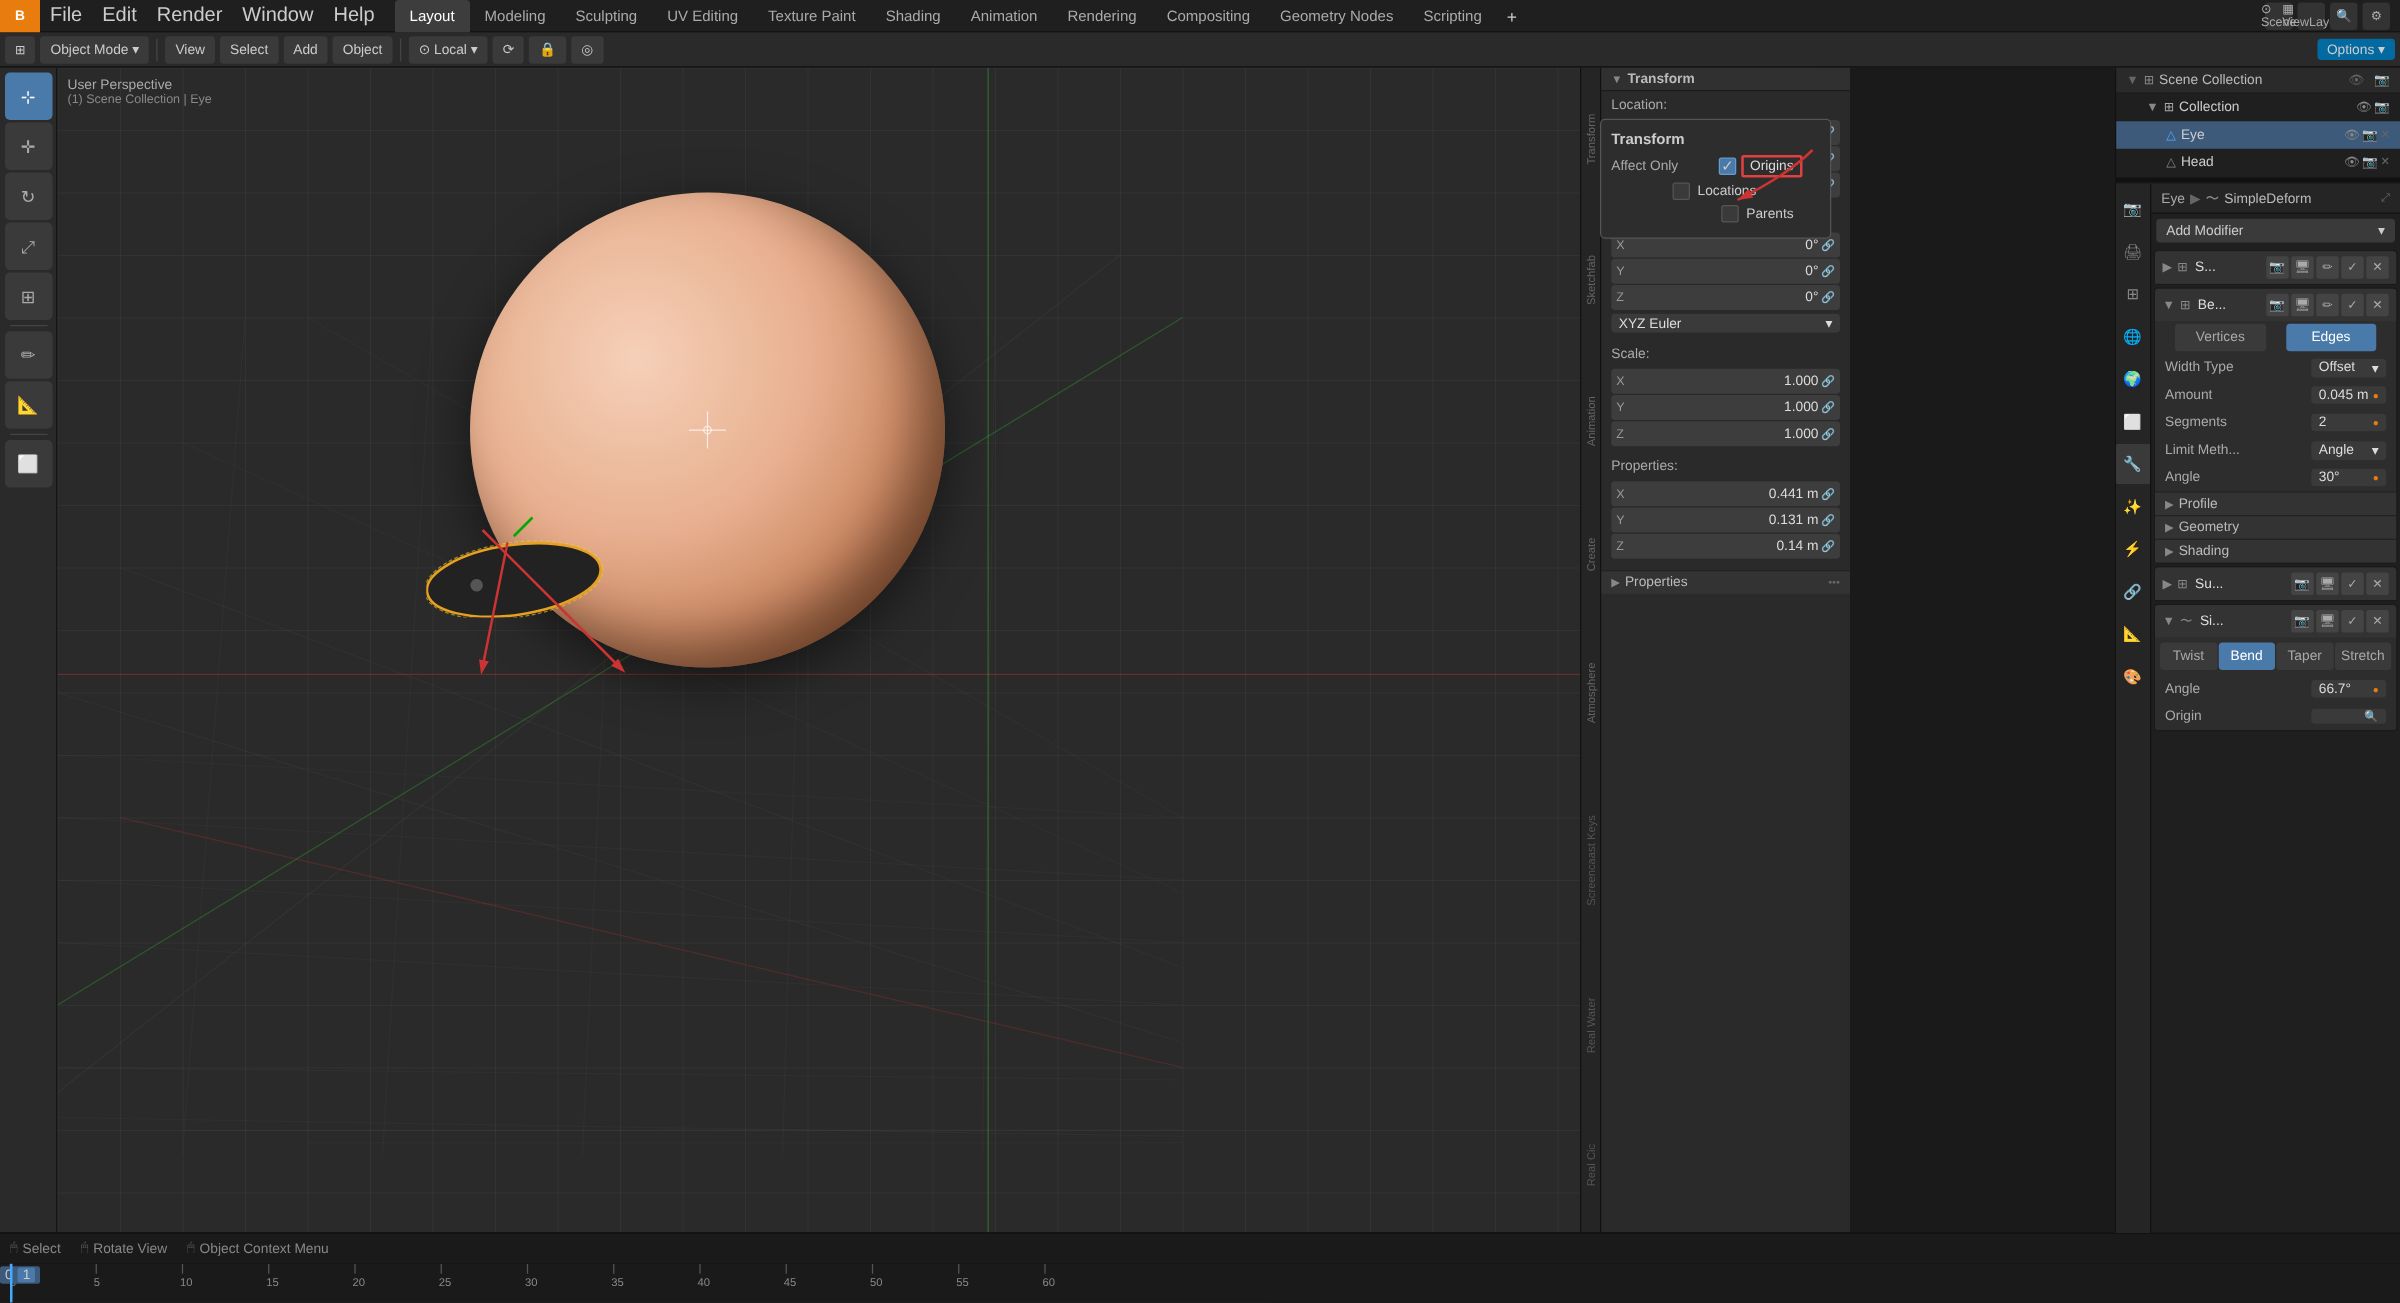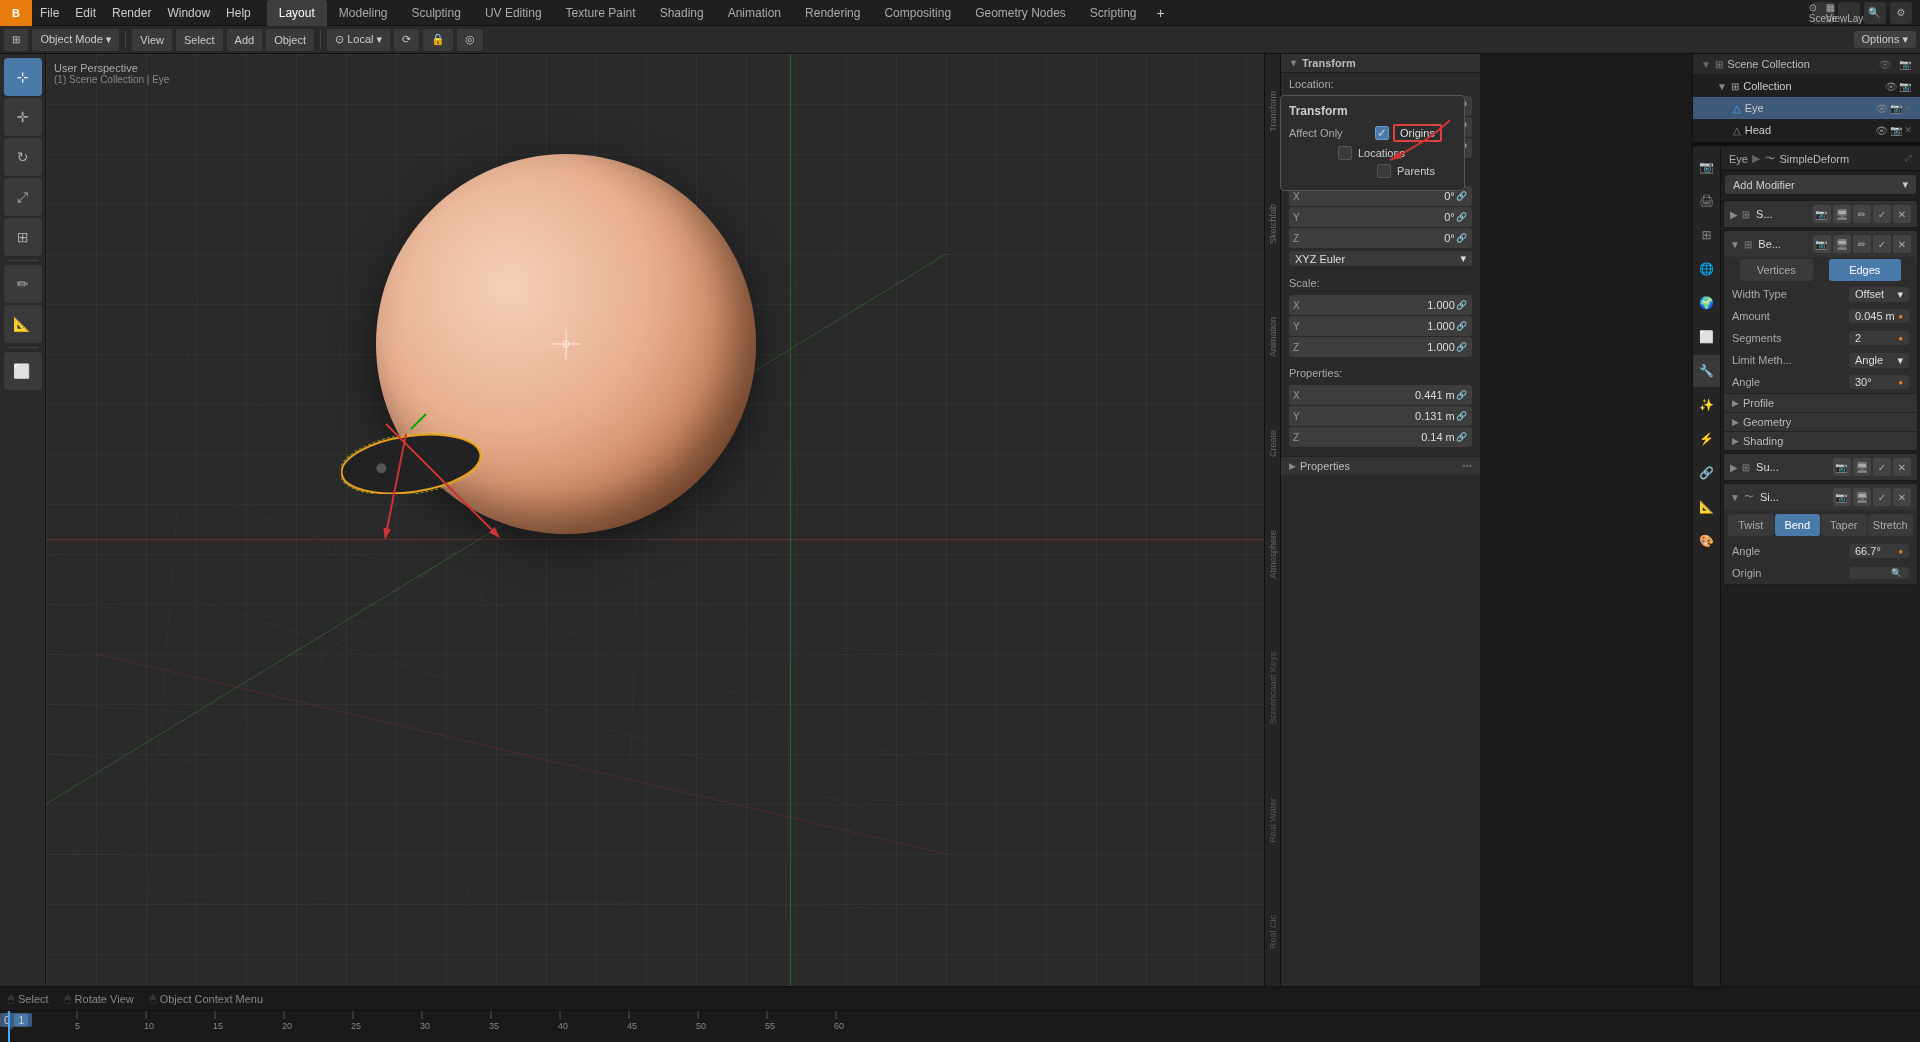--- a/index.html
+++ b/index.html
@@ -30,21 +30,21 @@
       height: 26px;
       background: #e87d0d;
       display: flex; align-items: center; justify-content: center;
       font-weight: bold; color: white; font-size: 11px;
     }
     .menu-item {
       padding: 0 8px;
       height: 26px;
       display: flex; align-items: center;
       cursor: pointer;
-      font-size: 12px;
+      font-size: 16px;
       color: #ccc;
     }
     .workspace-tabs {
       display: flex;
       align-items: center;
       margin-left: 8px;
       flex: 1;
     }
     .workspace-tab {
       padding: 0 12px;
@@ -432,21 +432,21 @@
       gap: 4px;
       padding: 4px 8px;
       font-size: 11px;
       color: #bbb;
       border-bottom: 1px solid #111;
       background: #252525;
     }
 
     .options-btn {
       padding: 2px 8px;
-      background: #404040;
+      background: #0369a1;
       border-radius: 3px;
       font-size: 11px;
       color: #ccc;
       cursor: pointer;
       display: flex; align-items: center; gap: 2px;
     }
 
     .collapse-section {
       background: #333;
       padding: 3px 8px;

